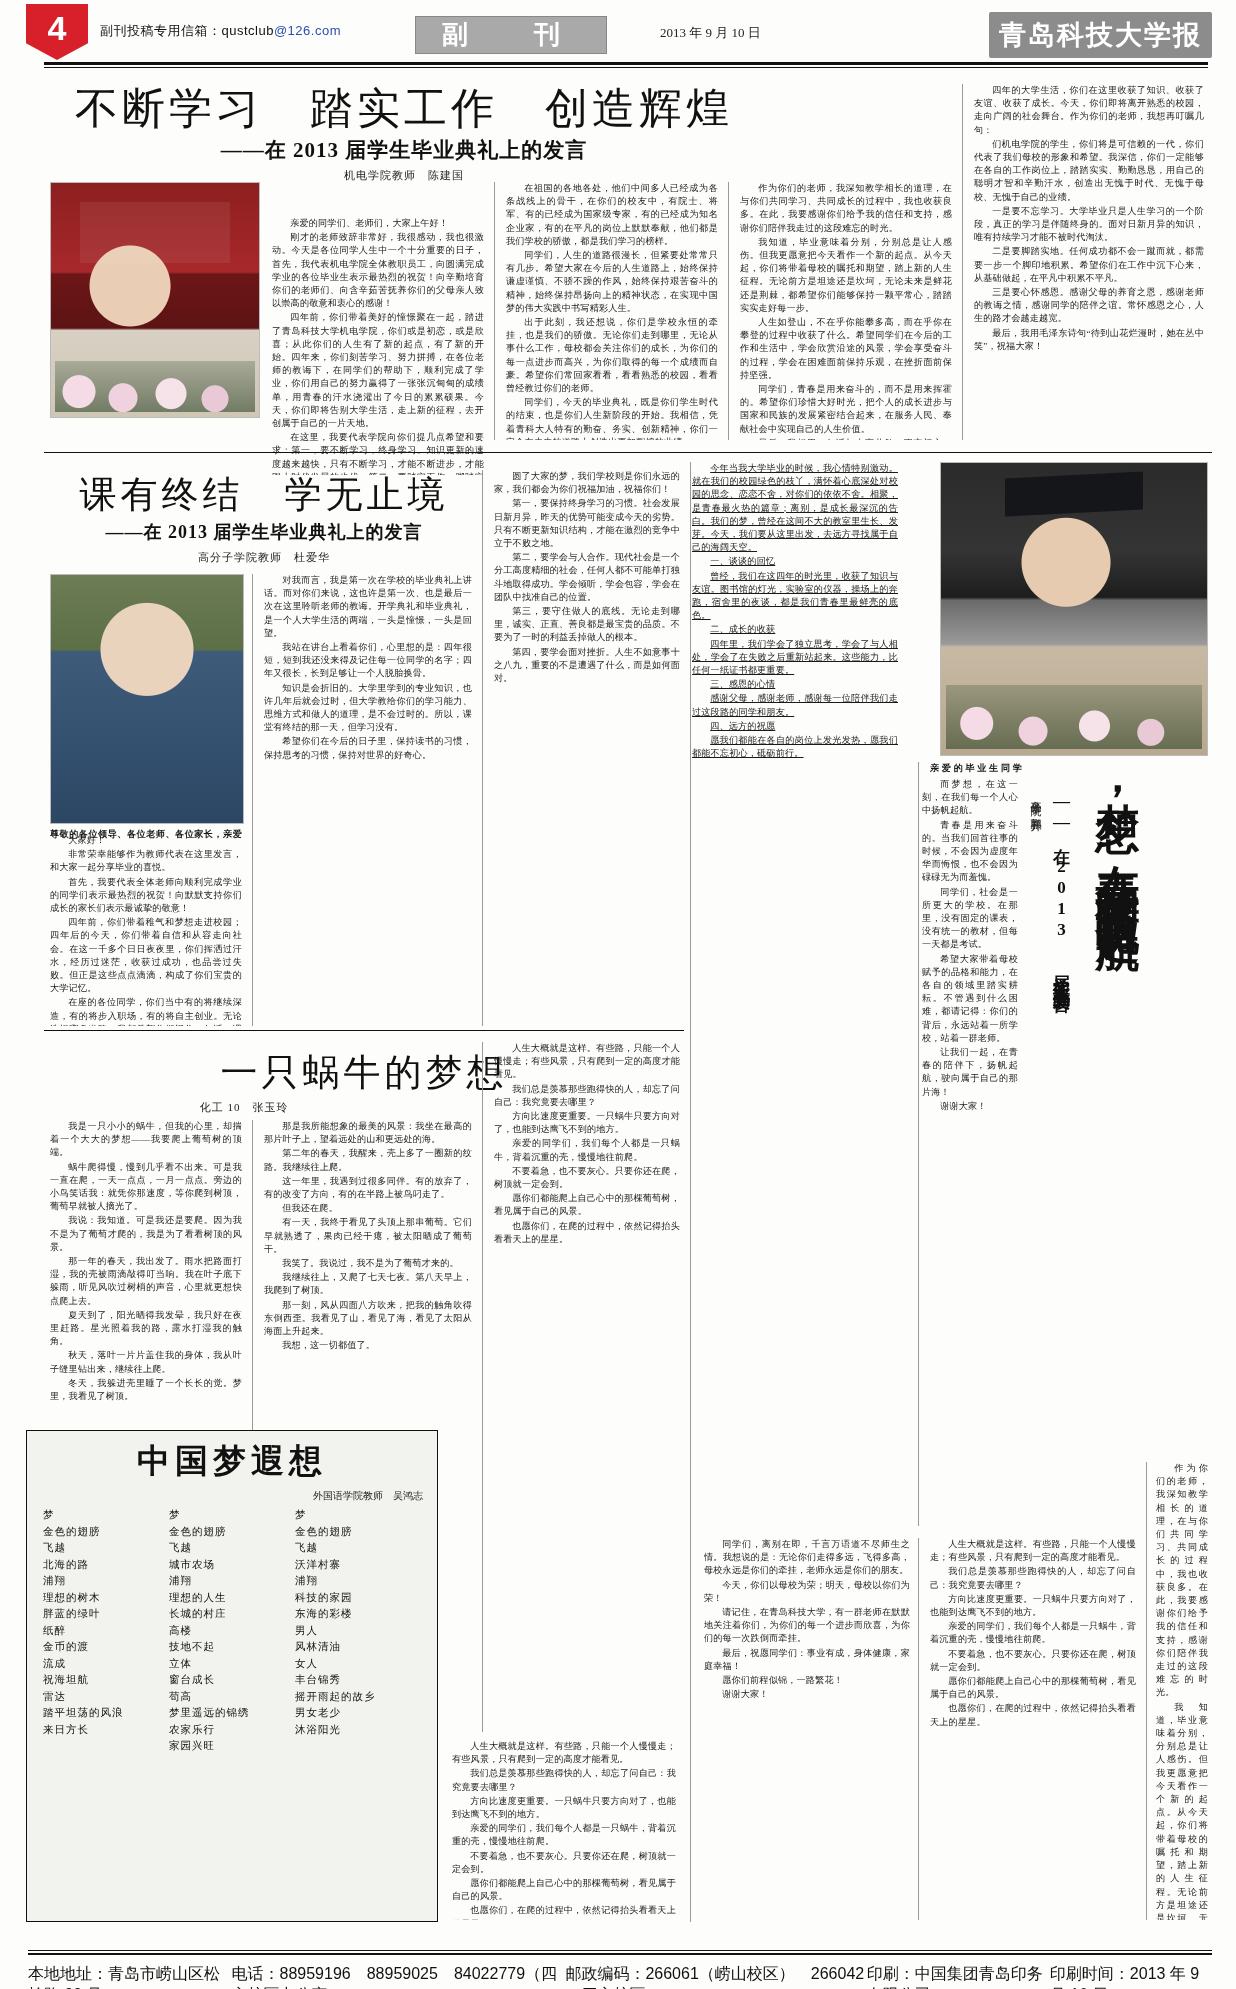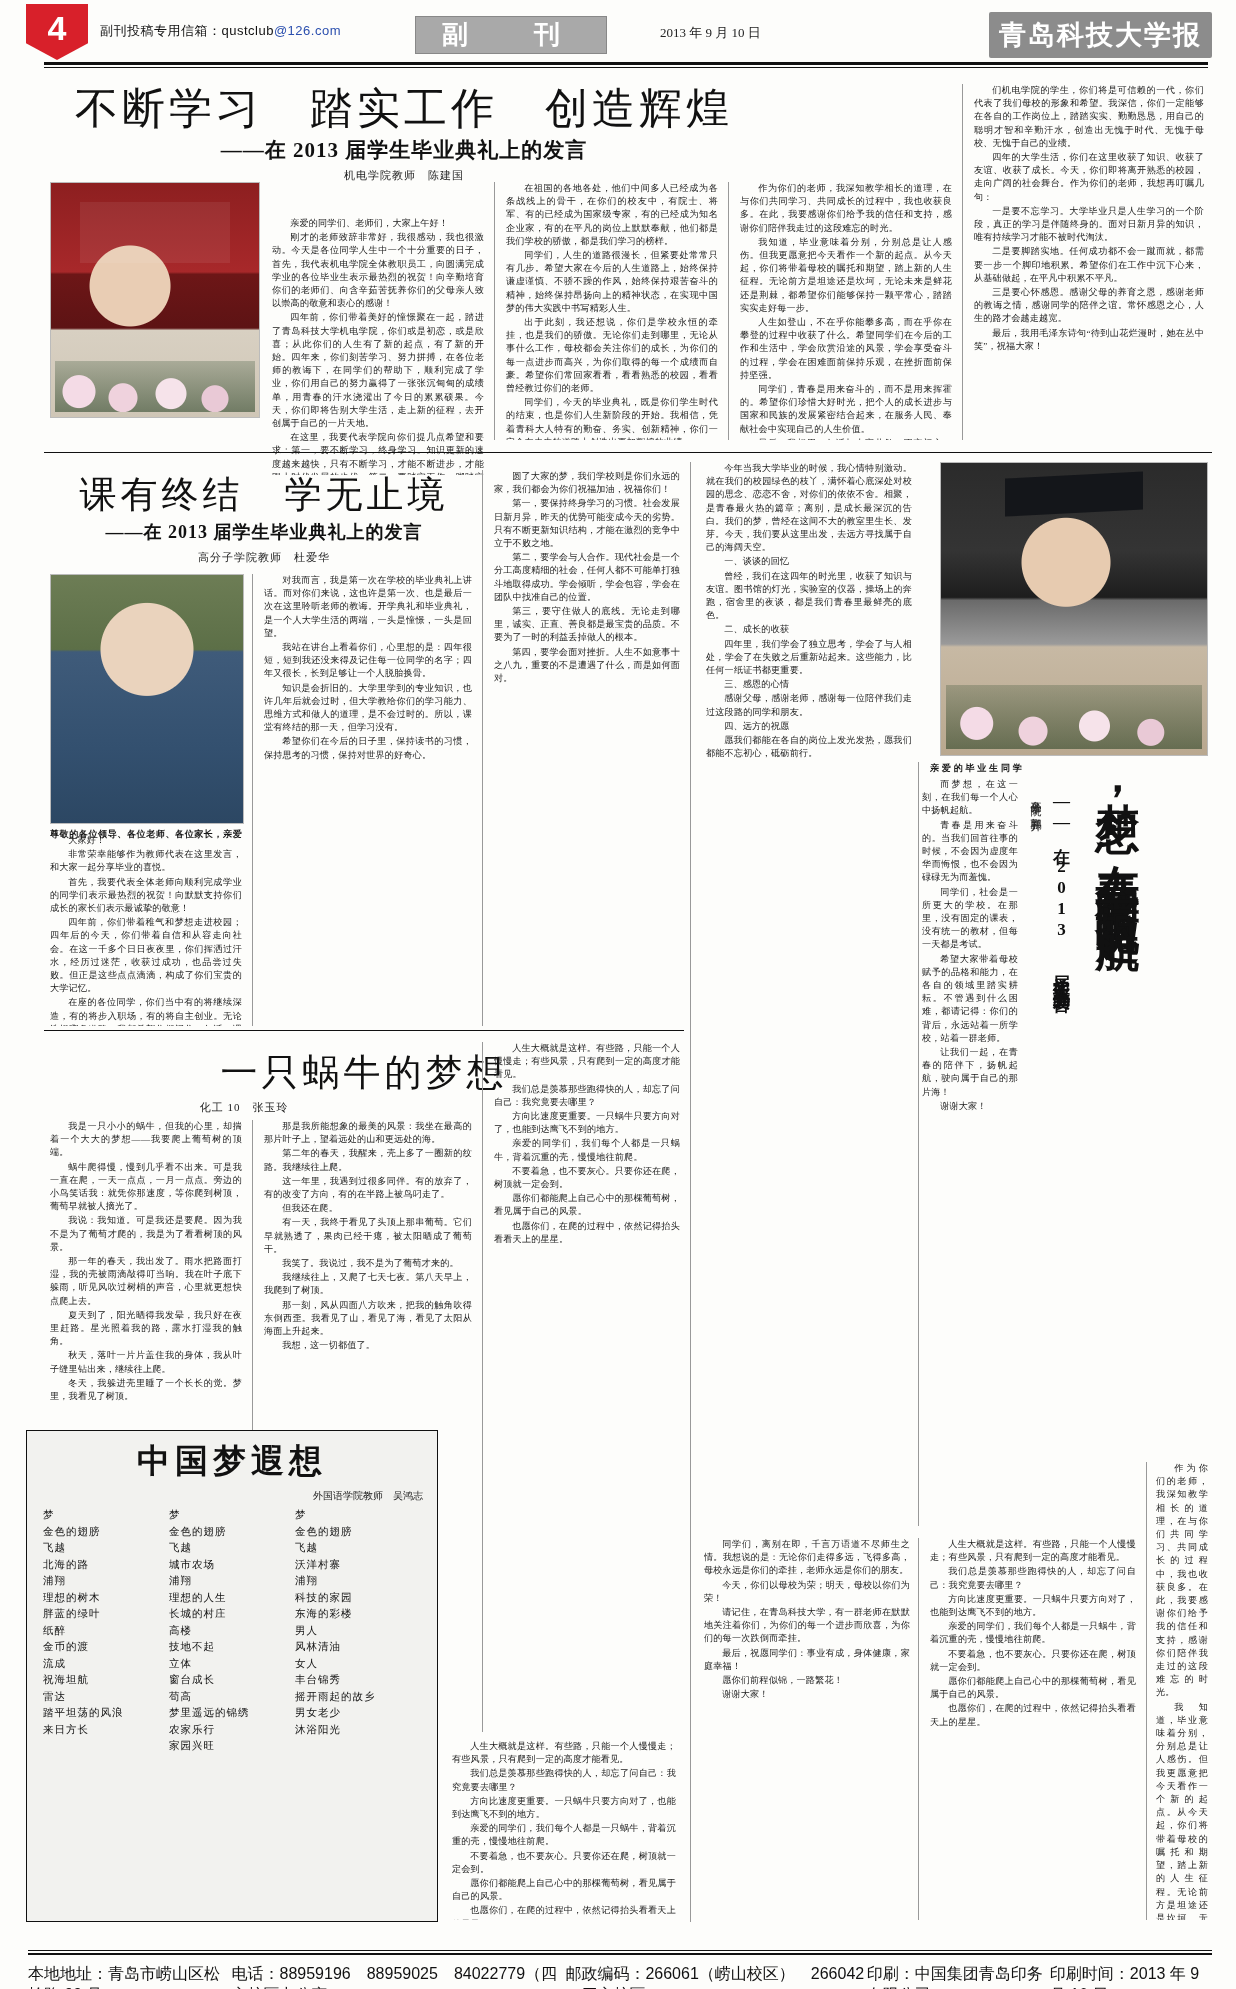--- a/index.html
+++ b/index.html
@@ -177,22 +177,22 @@
     <div class="vrule" style="left:684px;top:104px;height:258px;"></div>
     <div class="body-col" style="position:absolute;left:696px;top:104px;width:212px;height:258px;">
         <p>作为你们的老师，我深知教学相长的道理，在与你们共同学习、共同成长的过程中，我也收获良多。在此，我要感谢你们给予我的信任和支持，感谢你们陪伴我走过的这段难忘的时光。</p>
         <p>我知道，毕业意味着分别，分别总是让人感伤。但我更愿意把今天看作一个新的起点。从今天起，你们将带着母校的嘱托和期望，踏上新的人生征程。无论前方是坦途还是坎坷，无论未来是鲜花还是荆棘，都希望你们能够保持一颗平常心，踏踏实实走好每一步。</p>
         <p>人生如登山，不在乎你能攀多高，而在乎你在攀登的过程中收获了什么。希望同学们在今后的工作和生活中，学会欣赏沿途的风景，学会享受奋斗的过程，学会在困难面前保持乐观，在挫折面前保持坚强。</p>
         <p>同学们，青春是用来奋斗的，而不是用来挥霍的。希望你们珍惜大好时光，把个人的成长进步与国家和民族的发展紧密结合起来，在服务人民、奉献社会中实现自己的人生价值。</p>
         <p>最后，我想用一句话与大家共勉：不忘初心，方得始终。愿同学们永远保持对知识的渴求、对事业的热爱、对生活的热情。</p>
       </div>
     <div class="vrule" style="left:918px;top:6px;height:356px;"></div>
     <div class="body-col" style="position:absolute;left:930px;top:6px;width:230px;height:356px;">
+        <p>四年的大学生活，你们在这里收获了知识、收获了友谊、收获了成长。今天，你们即将离开熟悉的校园，走向广阔的社会舞台。作为你们的老师，我想再叮嘱几句：</p>
         <p>们机电学院的学生，你们将是可信赖的一代，你们代表了我们母校的形象和希望。我深信，你们一定能够在各自的工作岗位上，踏踏实实、勤勤恳恳，用自己的聪明才智和辛勤汗水，创造出无愧于时代、无愧于母校、无愧于自己的业绩。</p>
-        <p>四年的大学生活，你们在这里收获了知识、收获了友谊、收获了成长。今天，你们即将离开熟悉的校园，走向广阔的社会舞台。作为你们的老师，我想再叮嘱几句：</p>
         <p>一是要不忘学习。大学毕业只是人生学习的一个阶段，真正的学习是伴随终身的。面对日新月异的知识，唯有持续学习才能不被时代淘汰。</p>
         <p>二是要脚踏实地。任何成功都不会一蹴而就，都需要一步一个脚印地积累。希望你们在工作中沉下心来，从基础做起，在平凡中积累不平凡。</p>
         <p>三是要心怀感恩。感谢父母的养育之恩，感谢老师的教诲之情，感谢同学的陪伴之谊。常怀感恩之心，人生的路才会越走越宽。</p>
         <p>最后，我用毛泽东诗句“待到山花烂漫时，她在丛中笑”，祝福大家！</p>
       </div>
   </div>
 
   <div class="hrule" style="left:44px;top:452px;width:1168px;"></div>
 
   <div style="position:absolute;left:44px;top:462px;width:640px;height:640px;">
@@ -324,21 +324,21 @@
   </div>
 
   <div style="position:absolute;left:690px;top:462px;width:522px;height:1460px;">
     <div class="vrule" style="left:0;top:0;height:1460px;"></div>
 
     <div class="photo ph3" style="left:250px;top:0px;width:266px;height:292px;">
       <div class="mortar"></div>
       <div class="flower"></div>
     </div>
 
-    <div class="body-col" style="position:absolute;left:16px;top:0px;width:206px;height:1064px;">
+    <div class="body-col" style="position:absolute;left:2px;top:0px;width:206px;height:1064px;text-decoration:underline;">
         <p>今年当我大学毕业的时候，我心情特别激动。就在我们的校园绿色的枝丫，满怀着心底深处对校园的思念、恋恋不舍，对你们的依依不舍。相聚，是青春最火热的篇章；离别，是成长最深沉的告白。我们的梦，曾经在这间不大的教室里生长、发芽。今天，我们要从这里出发，去远方寻找属于自己的海阔天空。</p>
         <p>一、谈谈的回忆</p>
         <p>曾经，我们在这四年的时光里，收获了知识与友谊。图书馆的灯光，实验室的仪器，操场上的奔跑，宿舍里的夜谈，都是我们青春里最鲜亮的底色。</p>
         <p>二、成长的收获</p>
         <p>四年里，我们学会了独立思考，学会了与人相处，学会了在失败之后重新站起来。这些能力，比任何一纸证书都更重要。</p>
         <p>三、感恩的心情</p>
         <p>感谢父母，感谢老师，感谢每一位陪伴我们走过这段路的同学和朋友。</p>
         <p>四、远方的祝愿</p>
         <p>愿我们都能在各自的岗位上发光发热，愿我们都能不忘初心，砥砺前行。</p>
       </div>

